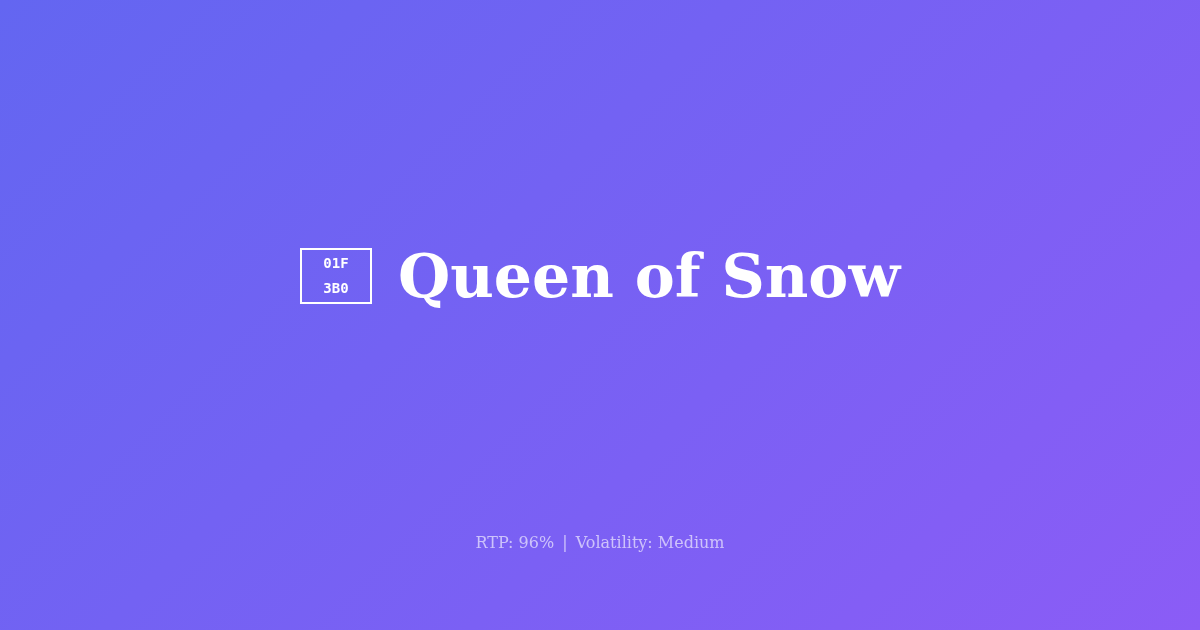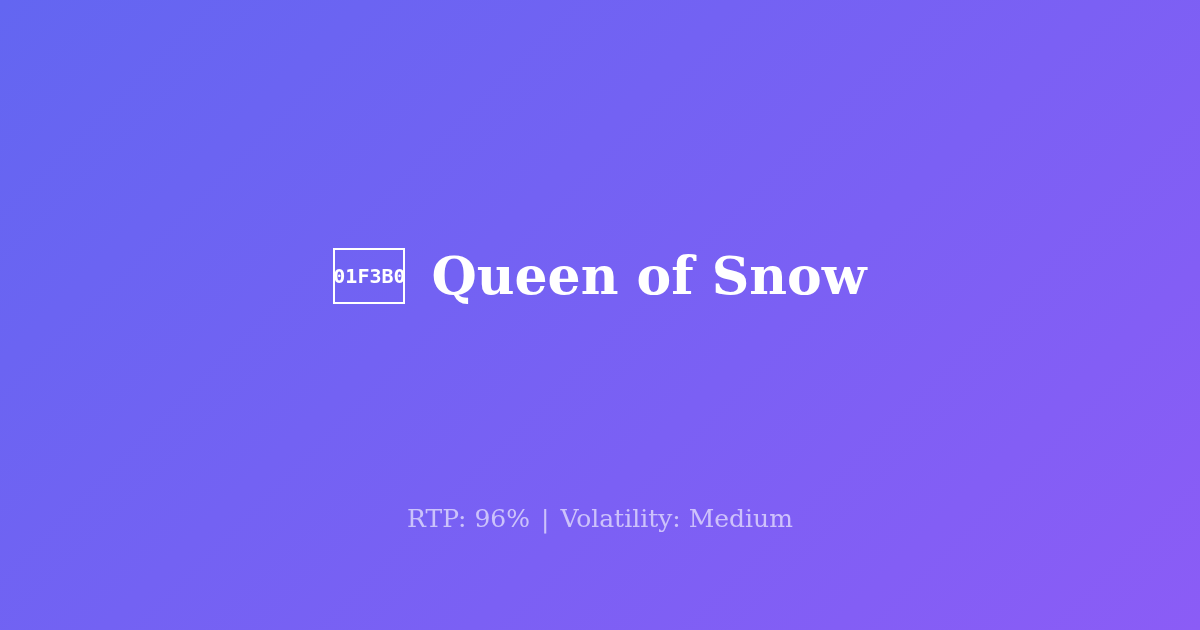--- a/index.html
+++ b/index.html
@@ -47,40 +47,41 @@
   }
 
   
   .tofu-glyph {
     flex: 0 0 auto;
     box-sizing: border-box;
     width: 72px;
     height: 56px;
     border: 2px solid #ffffff;
     display: flex;
+    flex-direction: column;
     align-items: center;
     justify-content: center;
     font-family: "DejaVu Sans Mono", "Liberation Mono", monospace;
-    font-size: 20px;
+    font-size: 14px;
     font-weight: 700;
     line-height: 25px;
     letter-spacing: 0px;
     color: #ffffff;
     user-select: none;
   }
 
   .tofu-glyph .hex-row {
     display: block;
     height: 25px;
   }
 
   .game-title {
     margin: 0;
     font-family: "DejaVu Serif", "Liberation Serif", serif;
-    font-size: 52px;
+    font-size: 60px;
     font-weight: 700;
     line-height: 86px;
     color: #ffffff;
     white-space: nowrap;
     letter-spacing: 0px;
   }
 
   
   .provider {
     position: absolute;
@@ -95,25 +96,25 @@
     line-height: 44px;
     color: rgba(255, 255, 255, 0.80);
     white-space: nowrap;
   }
 
   
   .meta-line {
     position: absolute;
     left: 0;
     right: 0;
-    top: 504px;
+    top: 528px;
     margin: 0;
     text-align: center;
     font-family: "DejaVu Serif", "Liberation Serif", serif;
-    font-size: 25px;
+    font-size: 16px;
     font-weight: 400;
     line-height: 30px;
     color: rgba(255, 255, 255, 0.62);
     white-space: nowrap;
   }
 
   .meta-line .meta-sep {
     padding: 0 3px;
   }
 </style>

